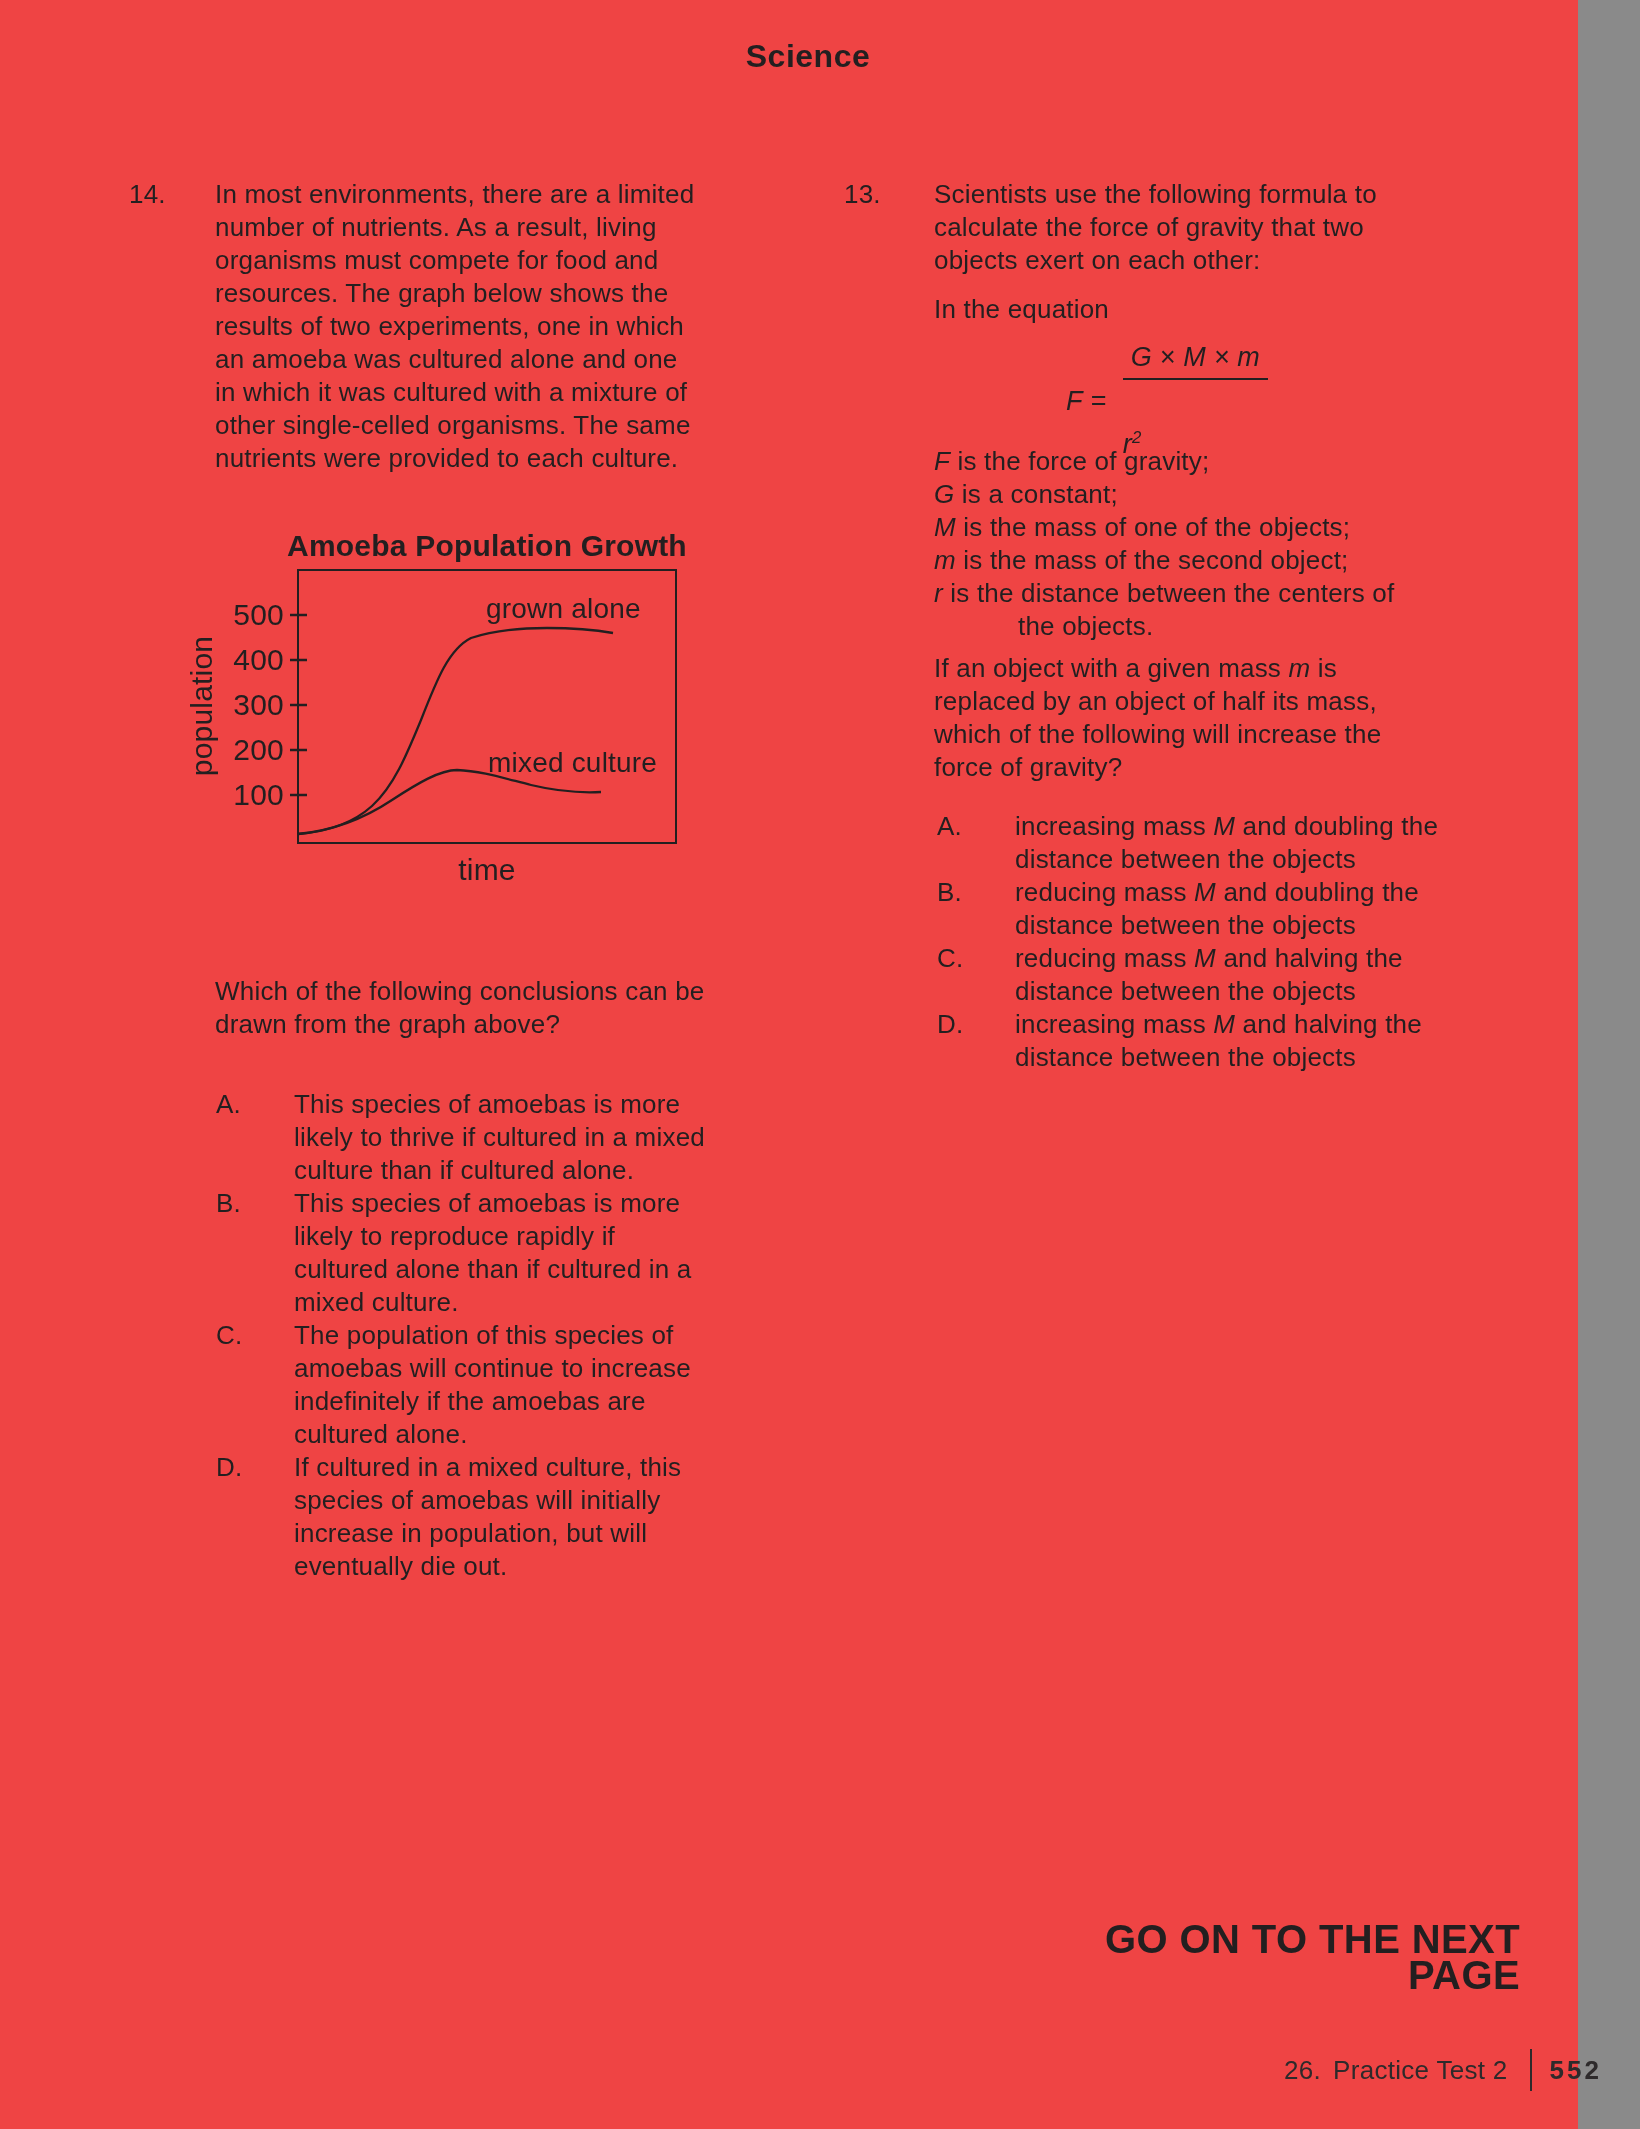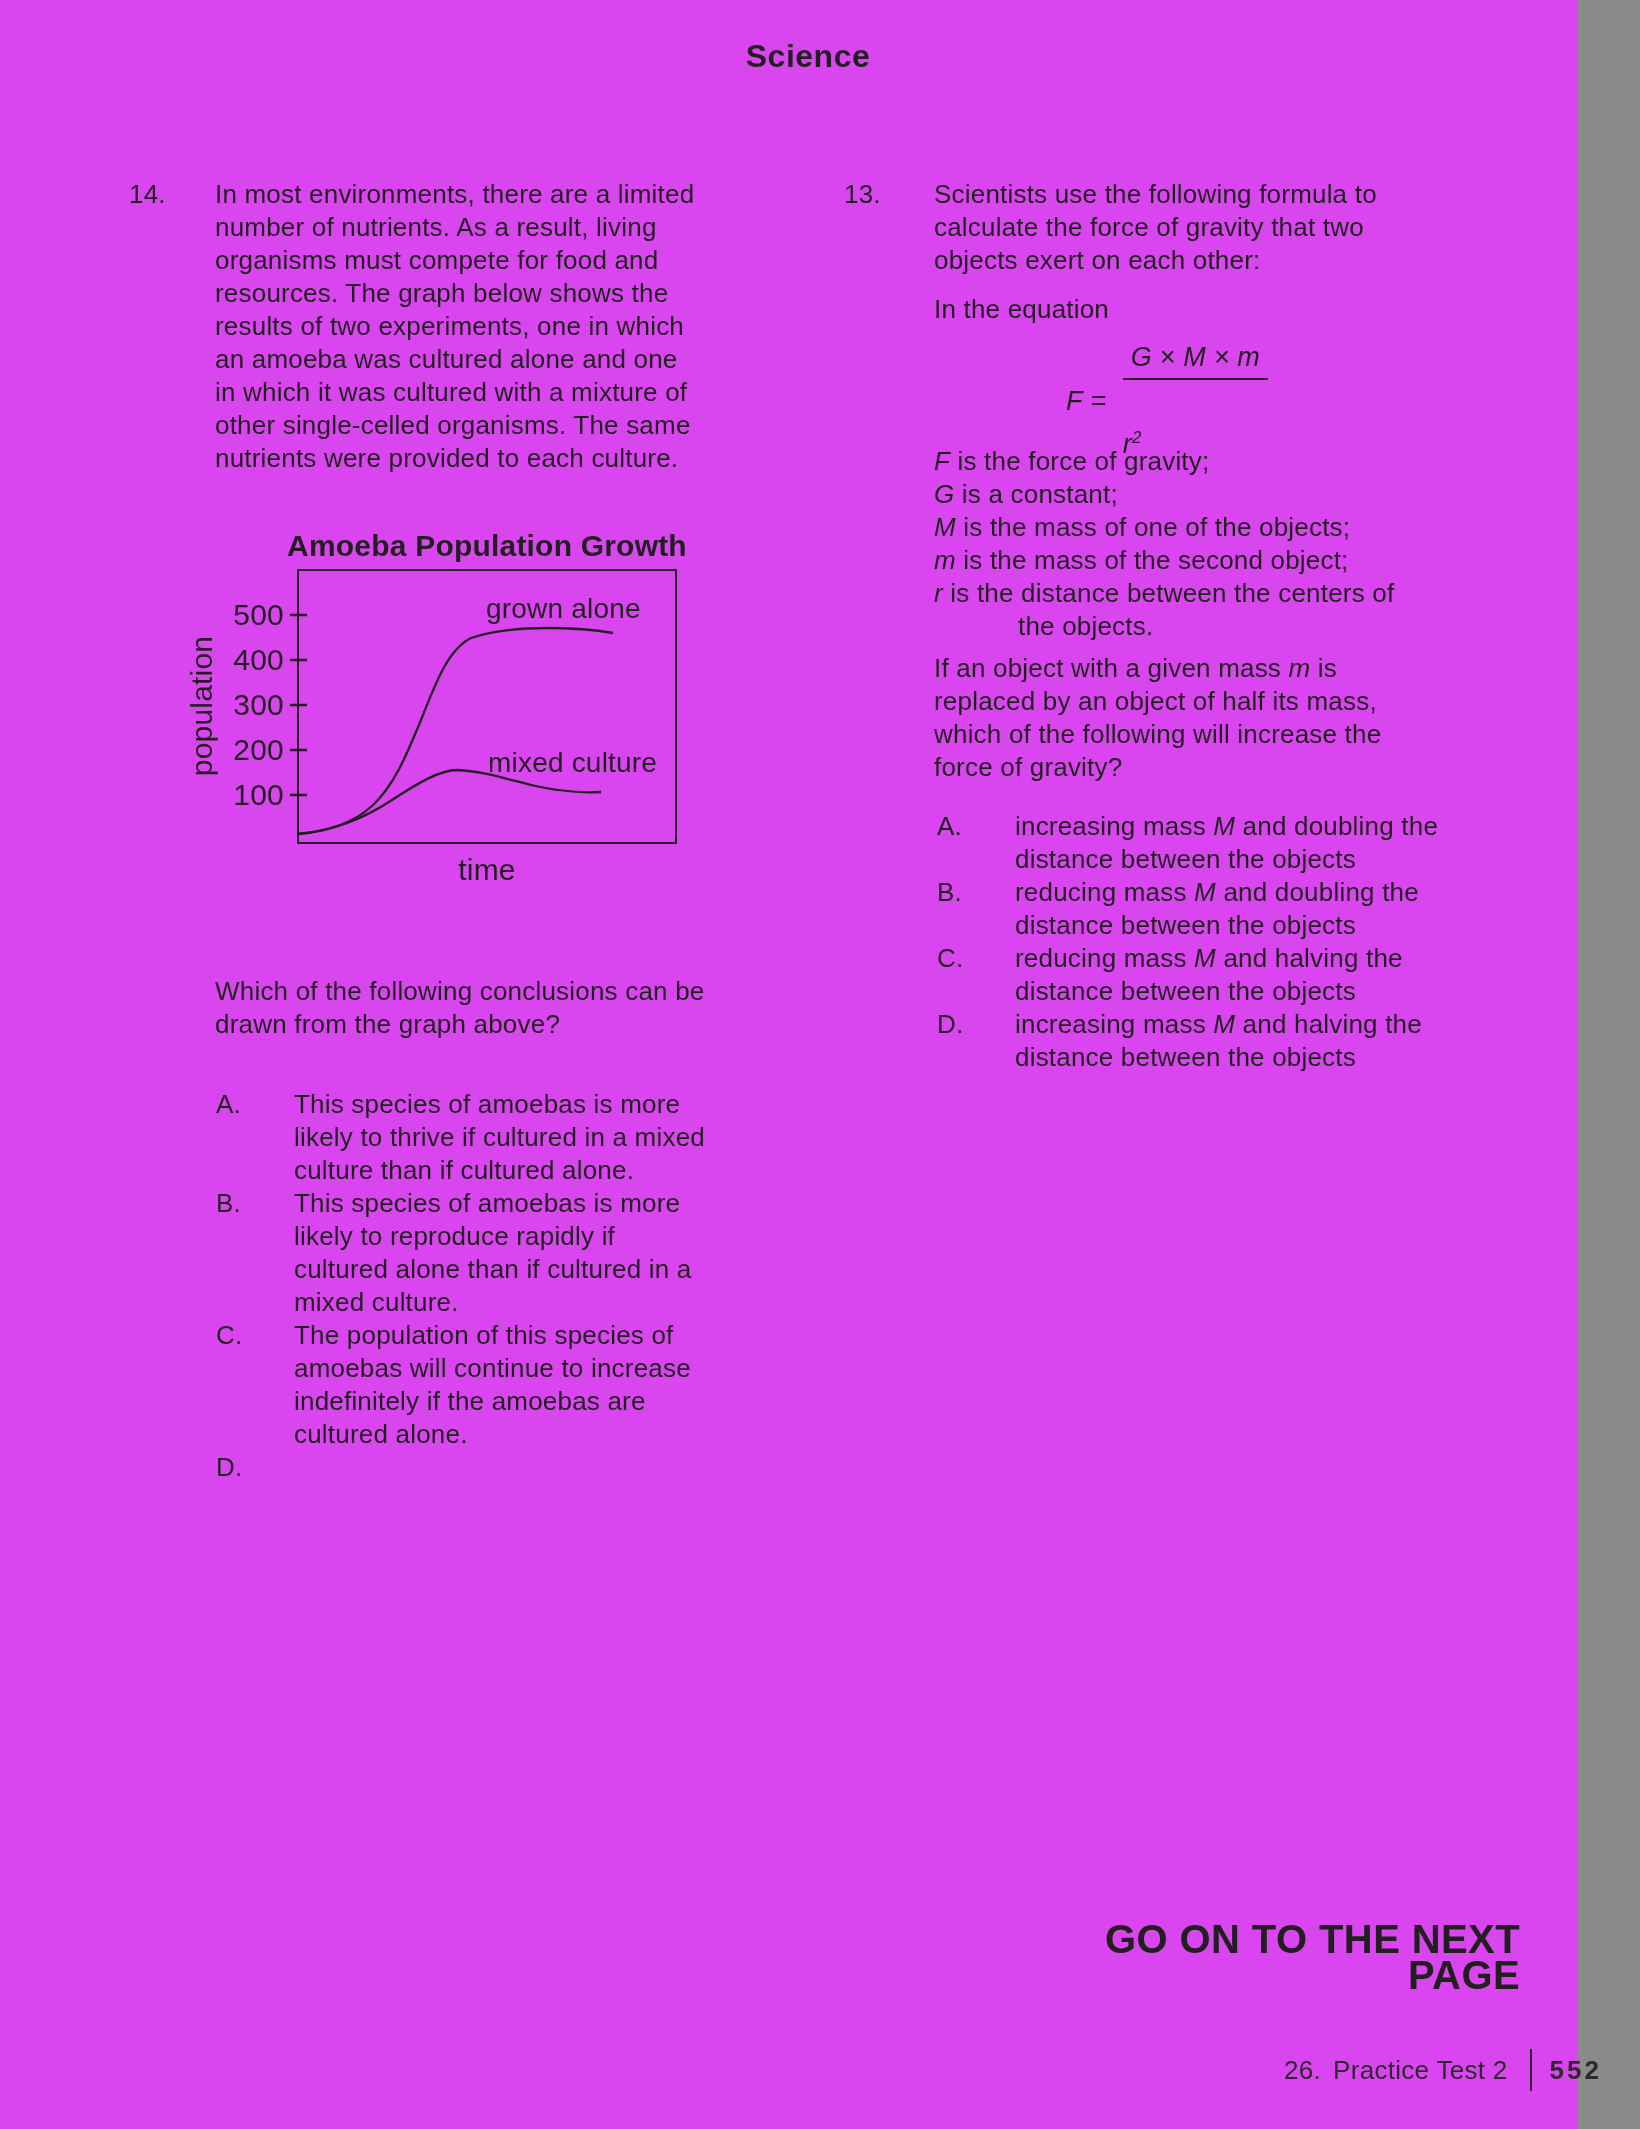--- a/index.html
+++ b/index.html
@@ -1,18 +1,18 @@
 <!DOCTYPE html>
 <html><head>
 <meta charset="utf-8">
 <style>
   html,body { margin:0; padding:0; background:#ffffff; }
   .page {
     position:relative; width:1640px; height:2129px; overflow:hidden;
-    background:#d946ef; color:#231f20;
+    background:#ef4444; color:#231f20;
     font-family:"Liberation Sans", sans-serif;
     font-size:26px; line-height:33px; letter-spacing:0.2px;
   }
   .gray-strip { position:absolute; top:0; right:0; width:62px; height:2129px; }
   .page-title {
     position:absolute; left:0; top:36px; width:1616px; text-align:center;
     font-size:32px; font-weight:bold; letter-spacing:0.5px; line-height:40px;
   }
   .abs { position:absolute; }
   .qnum { position:absolute; width:70px; }
@@ -101,20 +101,21 @@
     <div class="opt">
       <span class="lbl">B.</span>
       <div>This species of amoebas is more<br>likely to reproduce rapidly if<br>cultured alone than if cultured in a<br>mixed culture.</div>
     </div>
     <div class="opt">
       <span class="lbl">C.</span>
       <div>The population of this species of<br>amoebas will continue to increase<br>indefinitely if the amoebas are<br>cultured alone.</div>
     </div>
     <div class="opt">
       <span class="lbl">D.</span>
+      <div>If cultured in a mixed culture, this<br>species of amoebas will initially<br>increase in population, but will<br>eventually die out.</div>
     </div>
   </div>
 
   <div class="qnum abs" style="left:844px; top:178px;">13.</div>
 
   <div class="abs" style="left:934px; top:178px; width:580px;">Scientists use the following formula to<br>calculate the force of gravity that two<br>objects exert on each other:</div>
 
   <div class="abs" style="left:934px; top:293px; width:400px;">In the equation</div>
 
   <div class="formula" style="left:1066px; top:341px;">

